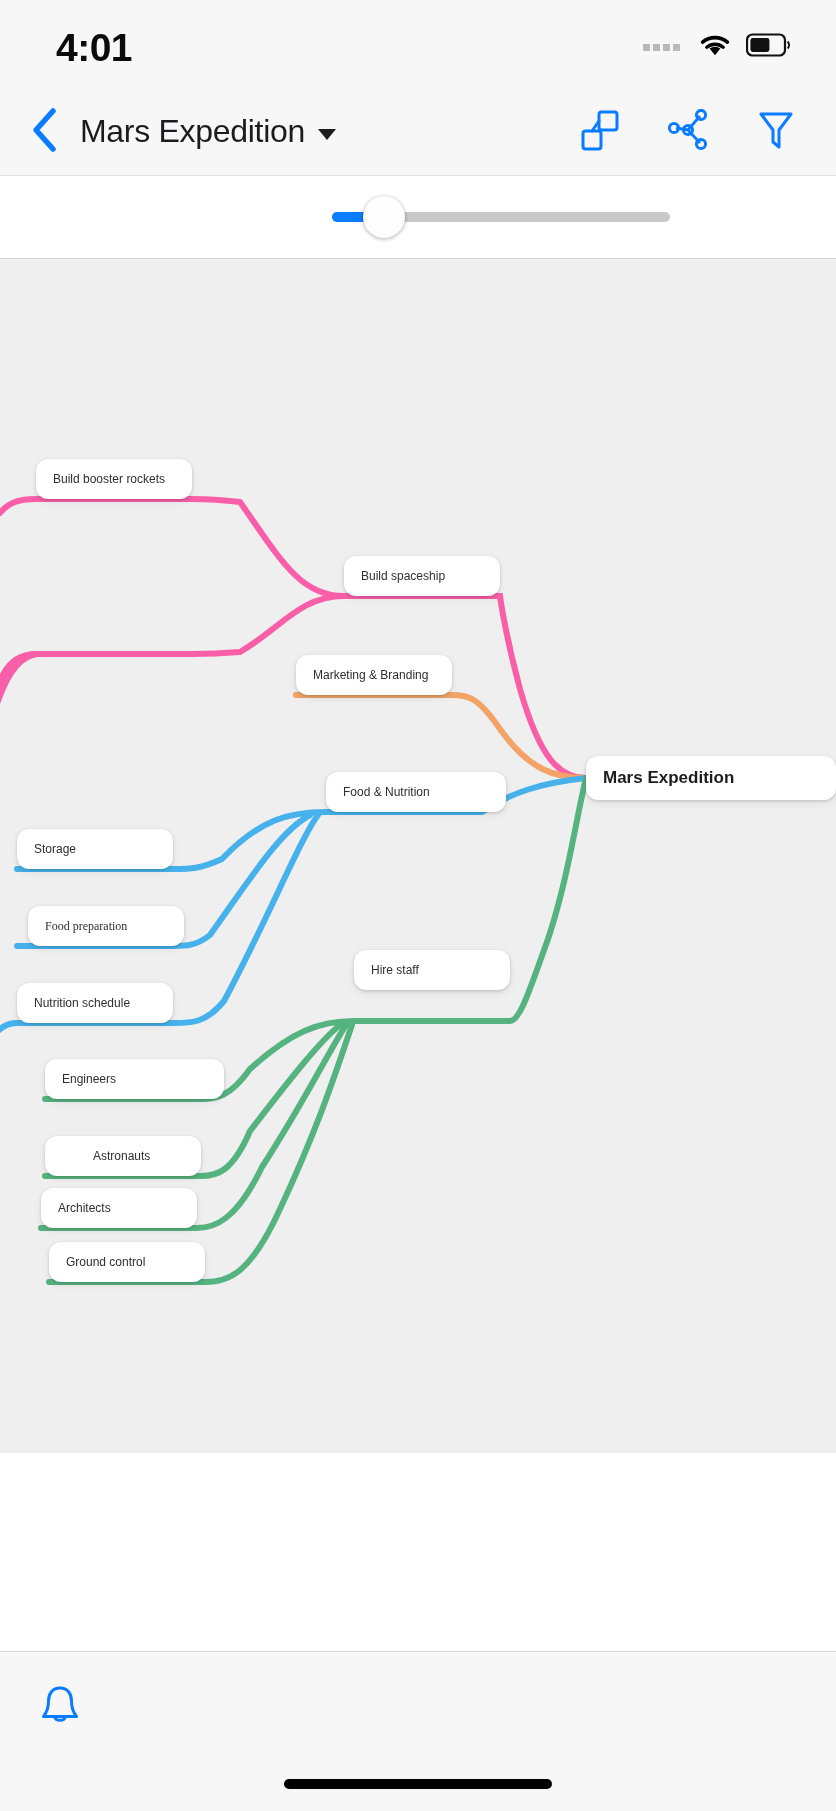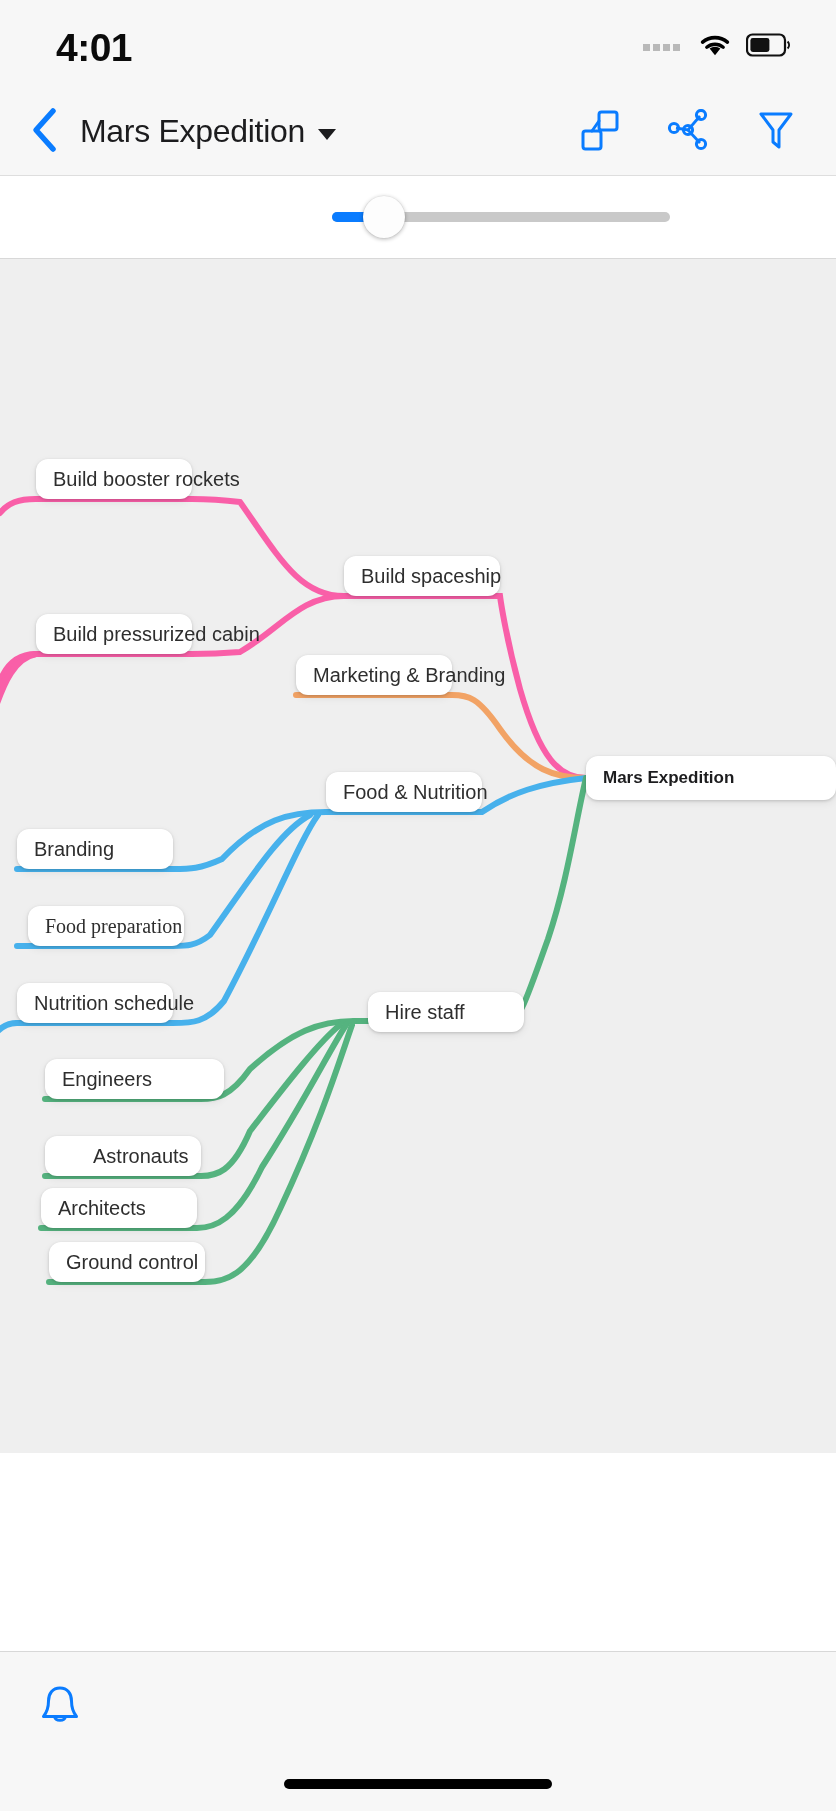--- a/index.html
+++ b/index.html
@@ -161,21 +161,21 @@
   .node {
     position: absolute;
     background: #ffffff;
     border-radius: 12px;
     box-shadow: 0 1px 3px rgba(0,0,0,0.17), 0 3px 9px rgba(0,0,0,0.07);
     display: flex;
     align-items: center;
     box-sizing: border-box;
     padding: 0 17px;
     height: 40px;
-    font-size: 20px;
+    font-size: 12px;
     color: #2e2e2e;
     white-space: nowrap;
   }
   .node.root {
     font-weight: 700;
     font-size: 17px;
     height: 44px;
     color: #1c1c1e;
   }
 
@@ -335,49 +335,46 @@
   </svg>
 
   <div class="node" style="left:36px; top:200px; width:156px;">
     <span>Build booster rockets</span>
   </div>
 
   <div class="node" style="left:344px; top:297px; width:156px;text-align:center;">
     <span>Build spaceship</span>
   </div>
 
-  <div class="node" style="left:36px; top:355px; width:156px;">
-    <span>Build pressurized cabin</span>
-  </div>
 
   <div class="node" style="left:296px; top:396px; width:156px;">
     <span>Marketing &amp; Branding</span>
   </div>
 
-  <div class="node" style="left:326px; top:513px; width:156px;">
+  <div class="node" style="left:326px; top:513px; width:180px;">
     <span>Food &amp; Nutrition</span>
   </div>
 
   <div class="node root" style="left:586px; top:497px; width:250px;">
     <span>Mars Expedition</span>
   </div>
 
   <div class="node" style="left:17px; top:570px; width:156px;">
-    <span>Branding</span>
+    <span>Storage</span>
   </div>
 
   <div class="node" style="left:28px; top:647px; width:156px;font-family:Liberation Serif, serif;">
     <span>Food preparation</span>
   </div>
 
   <div class="node" style="left:17px; top:724px; width:156px;">
     <span>Nutrition schedule</span>
   </div>
 
-  <div class="node" style="left:354px; top:733px; width:156px;margin-left:14px;">
+  <div class="node" style="left:354px; top:691px; width:156px;">
     <span>Hire staff</span>
   </div>
 
   <div class="node" style="left:45px; top:800px; width:179px;">
     <span>Engineers</span>
   </div>
 
   <div class="node" style="left:45px; top:877px; width:156px;padding-left:48px;">
     <span>Astronauts</span>
   </div>

